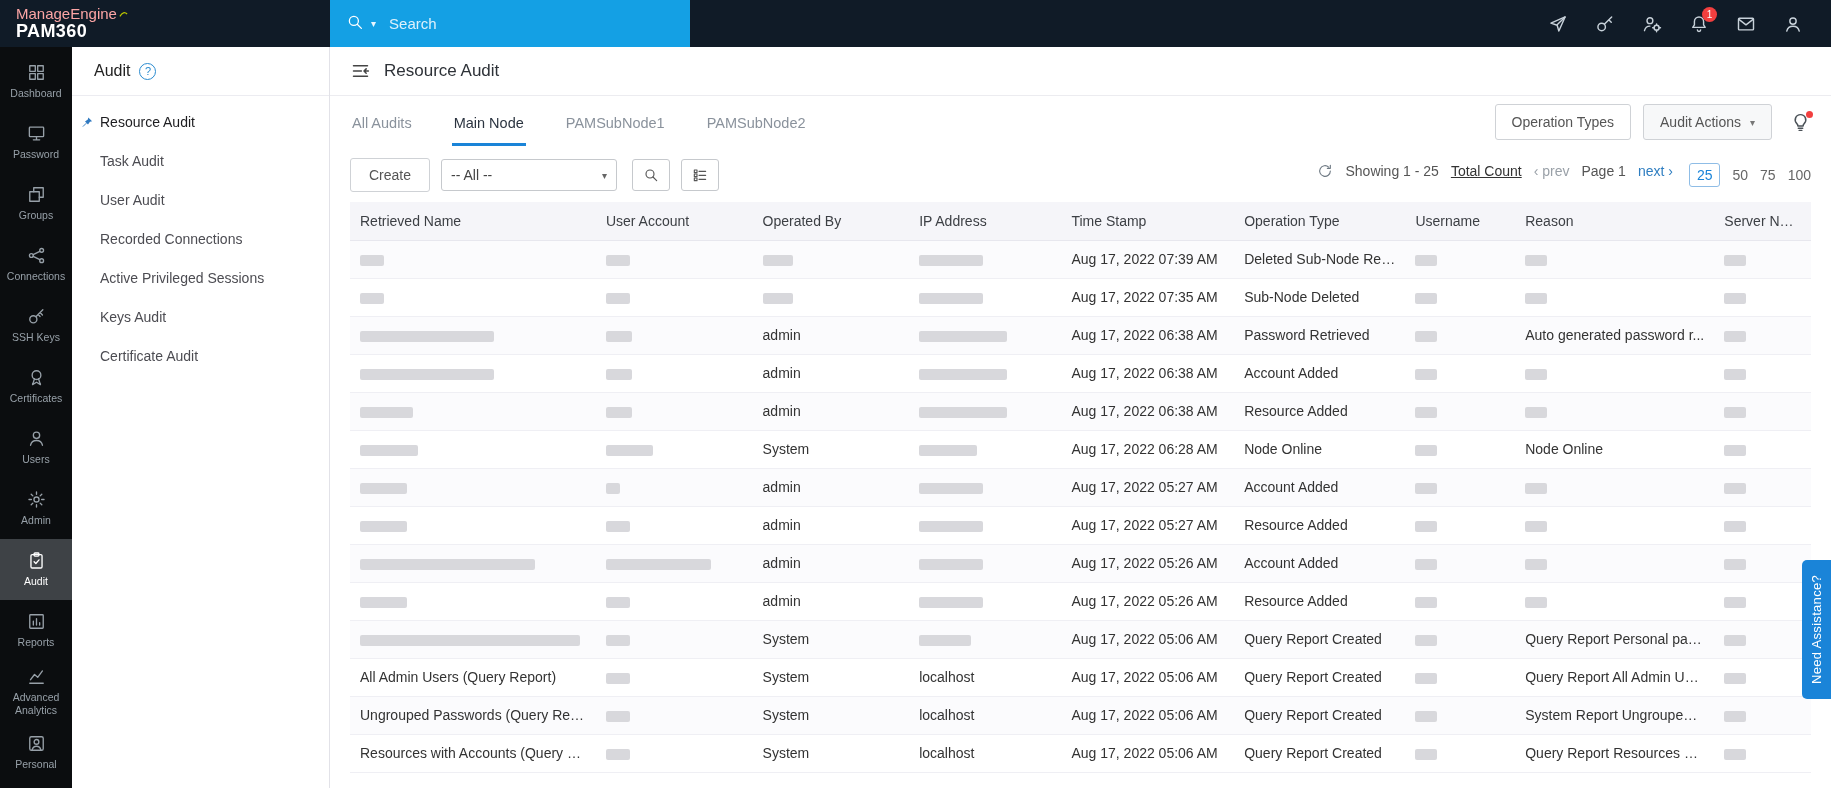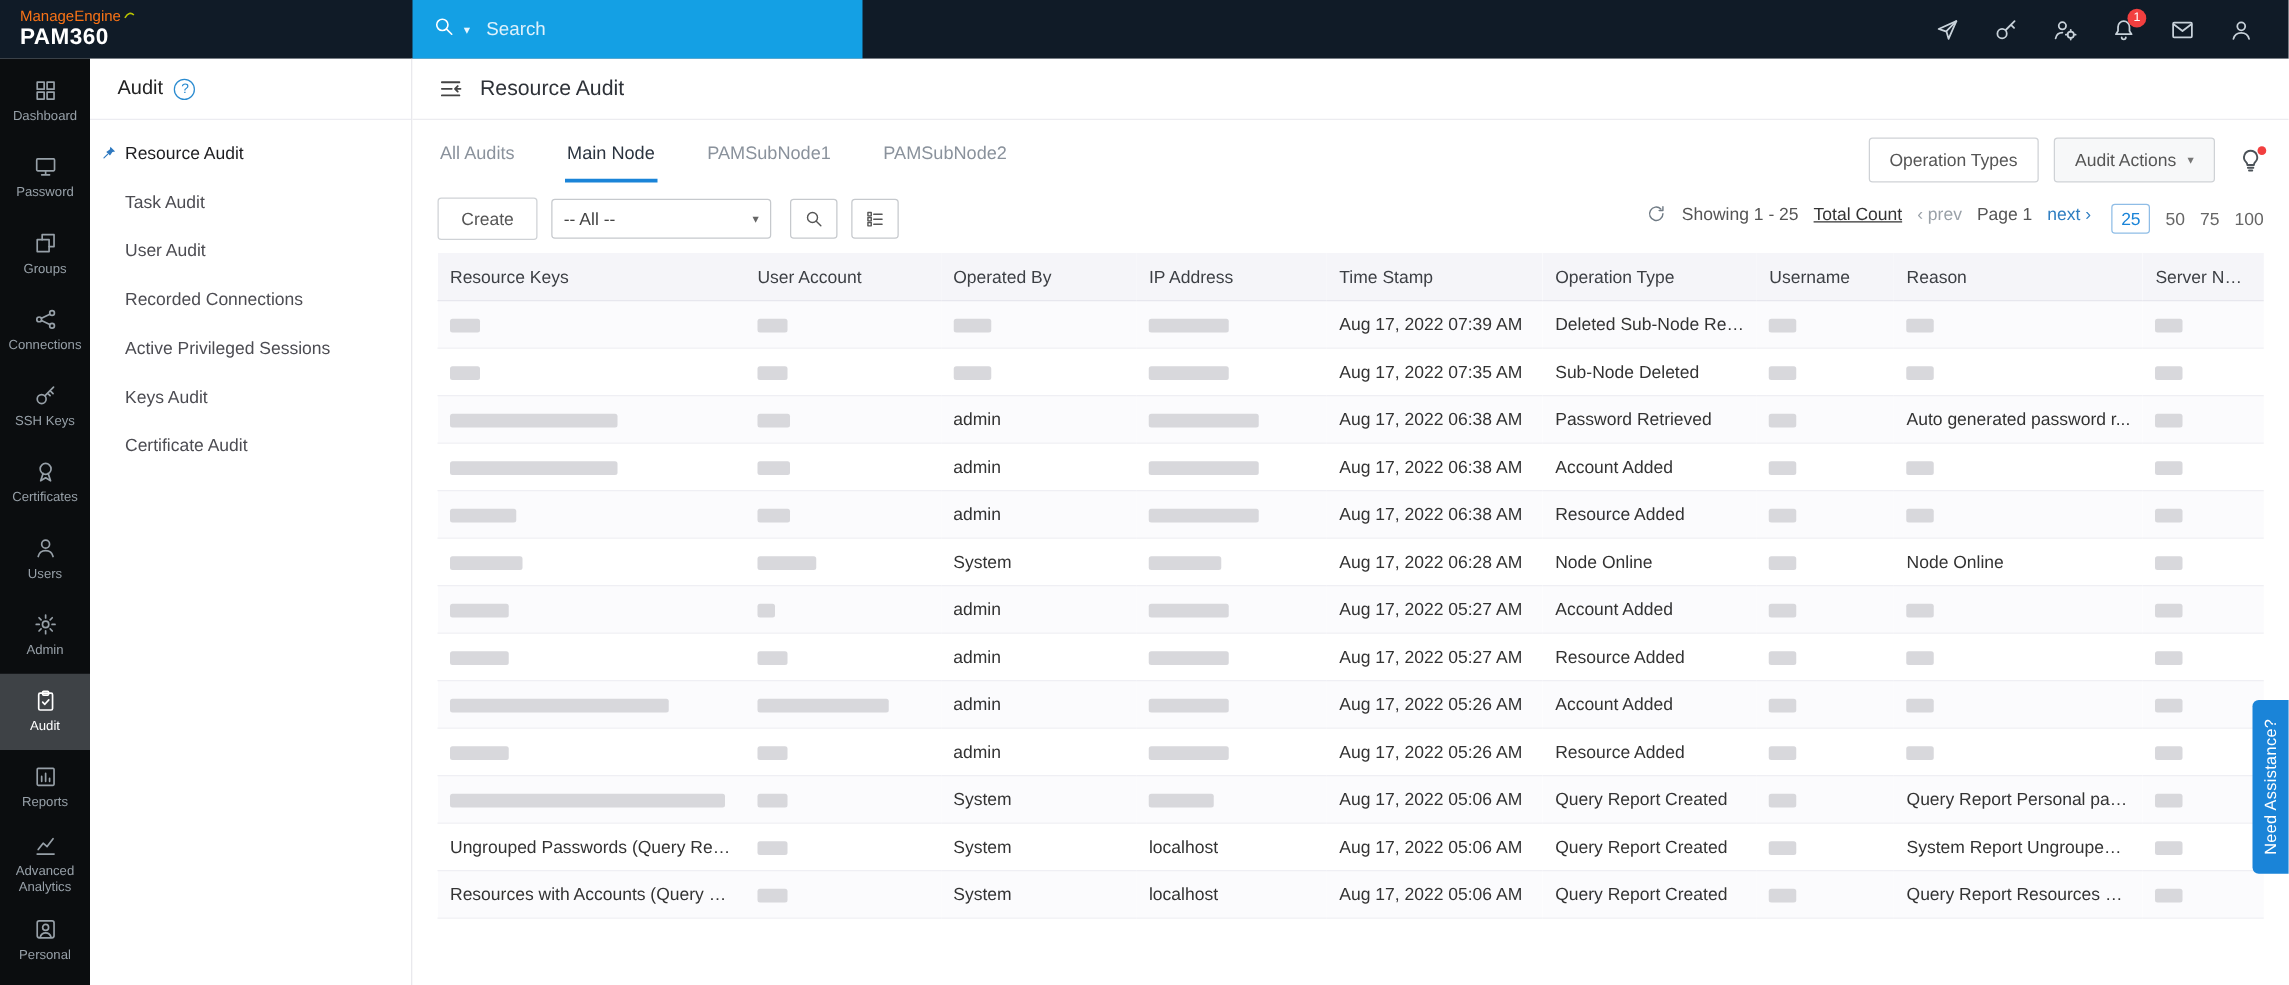--- a/index.html
+++ b/index.html
@@ -2,21 +2,21 @@
 <html style="--accent: #1a84d8; --search-blue: #14a0e4; --badge-red: #f23f3f;"><head>
 <meta charset="utf-8">
 <style>
   *{box-sizing:border-box;margin:0;padding:0}
   html,body{width:1831px;height:788px;overflow:hidden}
   body{font-family:"Liberation Sans",sans-serif;background:#fff;color:#333;position:relative}
 
   
   .topbar{height:47px;background:#101b27;display:flex;align-items:stretch}
   .brand{width:330px;display:flex;flex-direction:column;justify-content:center;padding-left:16px;cursor:pointer}
-  .brand-line1{color:#f97316;font-size:12px;display:flex;align-items:flex-start;gap:2px;line-height:1}
+  .brand-line1{color:#fca5a5;font-size:15px;display:flex;align-items:flex-start;gap:2px;line-height:1}
   .brand-line2{color:#fff;font-size:18px;font-weight:bold;letter-spacing:.4px;line-height:1.15}
   .swoosh svg{width:9px;height:9px}
   .search-block{width:360px;background:var(--search-blue,#14a0e4);display:flex;align-items:center;gap:7px;padding:0 16px;color:#fff}
   .search-block .icon svg{width:18px;height:18px}
   .search-caret{font-size:10px;color:#e8f6ff;cursor:pointer}
   .search-input{background:transparent;border:none;outline:none;color:#fff;font-size:15px;width:240px;margin-left:6px}
   .search-input::placeholder{color:#eaf6fd;opacity:.95}
   .top-icons{margin-left:auto;display:flex;align-items:center;gap:27px;padding-right:28px;color:#c8d2da}
   .top-icon{position:relative;cursor:pointer;display:inline-flex}
   .top-icon svg{width:20px;height:20px}
@@ -43,21 +43,21 @@
   .pin{position:absolute;left:9px;top:50%;transform:translateY(-50%);color:#2f79c0;display:inline-flex}
   .pin svg{width:13px;height:13px}
 
   
   .content{flex:1;display:flex;flex-direction:column;background:#fff;min-width:0}
   .page-header{height:49px;border-bottom:1px solid #ececf0;display:flex;align-items:center;gap:13px;padding:0 20px}
   .collapse{color:#444;cursor:pointer;display:inline-flex}
   .collapse svg{width:21px;height:21px}
   .page-title{font-size:17px;font-weight:normal;color:#2e3238}
 
-  .tabs-row{display:flex;align-items:flex-end;padding:0 20px;margin-top:8px}
+  .tabs-row{display:flex;align-items:flex-start;padding:0 20px;margin-top:8px}
   .tabs{display:flex;gap:38px}
   .tab{font-size:14.5px;color:#8a929c;padding:11px 2px 12px;border-bottom:3px solid transparent;cursor:pointer;white-space:nowrap}
   .tab.active{color:#2b3440;border-bottom-color:var(--accent,#1a84d8)}
   .tab-actions{margin-left:auto;display:flex;align-items:center;gap:12px}
   .btn{border:1px solid #cfd2d6;background:#fff;border-radius:3px;font-size:14px;color:#555;padding:9px 16px;cursor:pointer;display:inline-flex;align-items:center;gap:9px;white-space:nowrap}
   .btn.gray{background:#f7f8f9}
   .caret2{font-size:10px;color:#777}
   .bulb{position:relative;color:#4b5258;cursor:pointer;display:inline-flex;margin-left:6px}
   .bulb svg{width:21px;height:21px}
   .bulb::after{content:"";position:absolute;top:-1px;right:-2px;width:7px;height:7px;border-radius:50%;background:var(--badge-red,#f23f3f)}
@@ -394,21 +394,21 @@
             <col style="width: 10.7%;">
             <col style="width: 10.4%;">
             <col style="width: 11.8%;">
             <col style="width: 11.7%;">
             <col style="width: 7.5%;">
             <col style="width: 13.6%;">
             <col style="width: 6.6%;">
           </colgroup>
         <thead>
             <tr id="thead-row">
-              <th>Resource Keys</th>
+              <th>Retrieved Name</th>
               <th>User Account</th>
               <th>Operated By</th>
               <th>IP Address</th>
               <th>Time Stamp</th>
               <th>Operation Type</th>
               <th>Username</th>
               <th>Reason</th>
               <th>Server Name</th>
             </tr>
           </thead>
@@ -528,38 +528,49 @@
               <td><span class="redact" style="width: 24px;"></span></td>
               <td>System</td>
               <td><span class="redact" style="width: 52px;"></span></td>
               <td>Aug 17, 2022 05:06 AM</td>
               <td>Query Report Created</td>
               <td><span class="redact" style="width: 22px;"></span></td>
               <td>Query Report Personal pass...</td>
               <td><span class="redact" style="width: 22px;"></span></td>
             </tr>
             <tr>
-              <td>Ungrouped Passwords (Query Report)</td>
+              <td>All Admin Users (Query Report)</td>
               <td><span class="redact" style="width: 24px;"></span></td>
               <td>System</td>
               <td>localhost</td>
               <td>Aug 17, 2022 05:06 AM</td>
               <td>Query Report Created</td>
               <td><span class="redact" style="width: 22px;"></span></td>
-              <td>System Report Ungrouped P...</td>
-              <td><span class="redact" style="width: 22px;"></span></td>
-            </tr>
-            <tr>
-              <td>Resources with Accounts (Query Re...</td>
+              <td>Query Report All Admin Use...</td>
+              <td><span class="redact" style="width: 22px;"></span></td>
+            </tr>
+            <tr>
+              <td>Ungrouped Passwords (Query Report)</td>
               <td><span class="redact" style="width: 24px;"></span></td>
               <td>System</td>
               <td>localhost</td>
               <td>Aug 17, 2022 05:06 AM</td>
               <td>Query Report Created</td>
               <td><span class="redact" style="width: 22px;"></span></td>
+              <td>System Report Ungrouped P...</td>
+              <td><span class="redact" style="width: 22px;"></span></td>
+            </tr>
+            <tr>
+              <td>Resources with Accounts (Query Re...</td>
+              <td><span class="redact" style="width: 24px;"></span></td>
+              <td>System</td>
+              <td>localhost</td>
+              <td>Aug 17, 2022 05:06 AM</td>
+              <td>Query Report Created</td>
+              <td><span class="redact" style="width: 22px;"></span></td>
               <td>Query Report Resources wit...</td>
               <td><span class="redact" style="width: 22px;"></span></td>
             </tr>
           </tbody>
       </table>
 
     </main>
   </div>
 
   <div class="assist">

